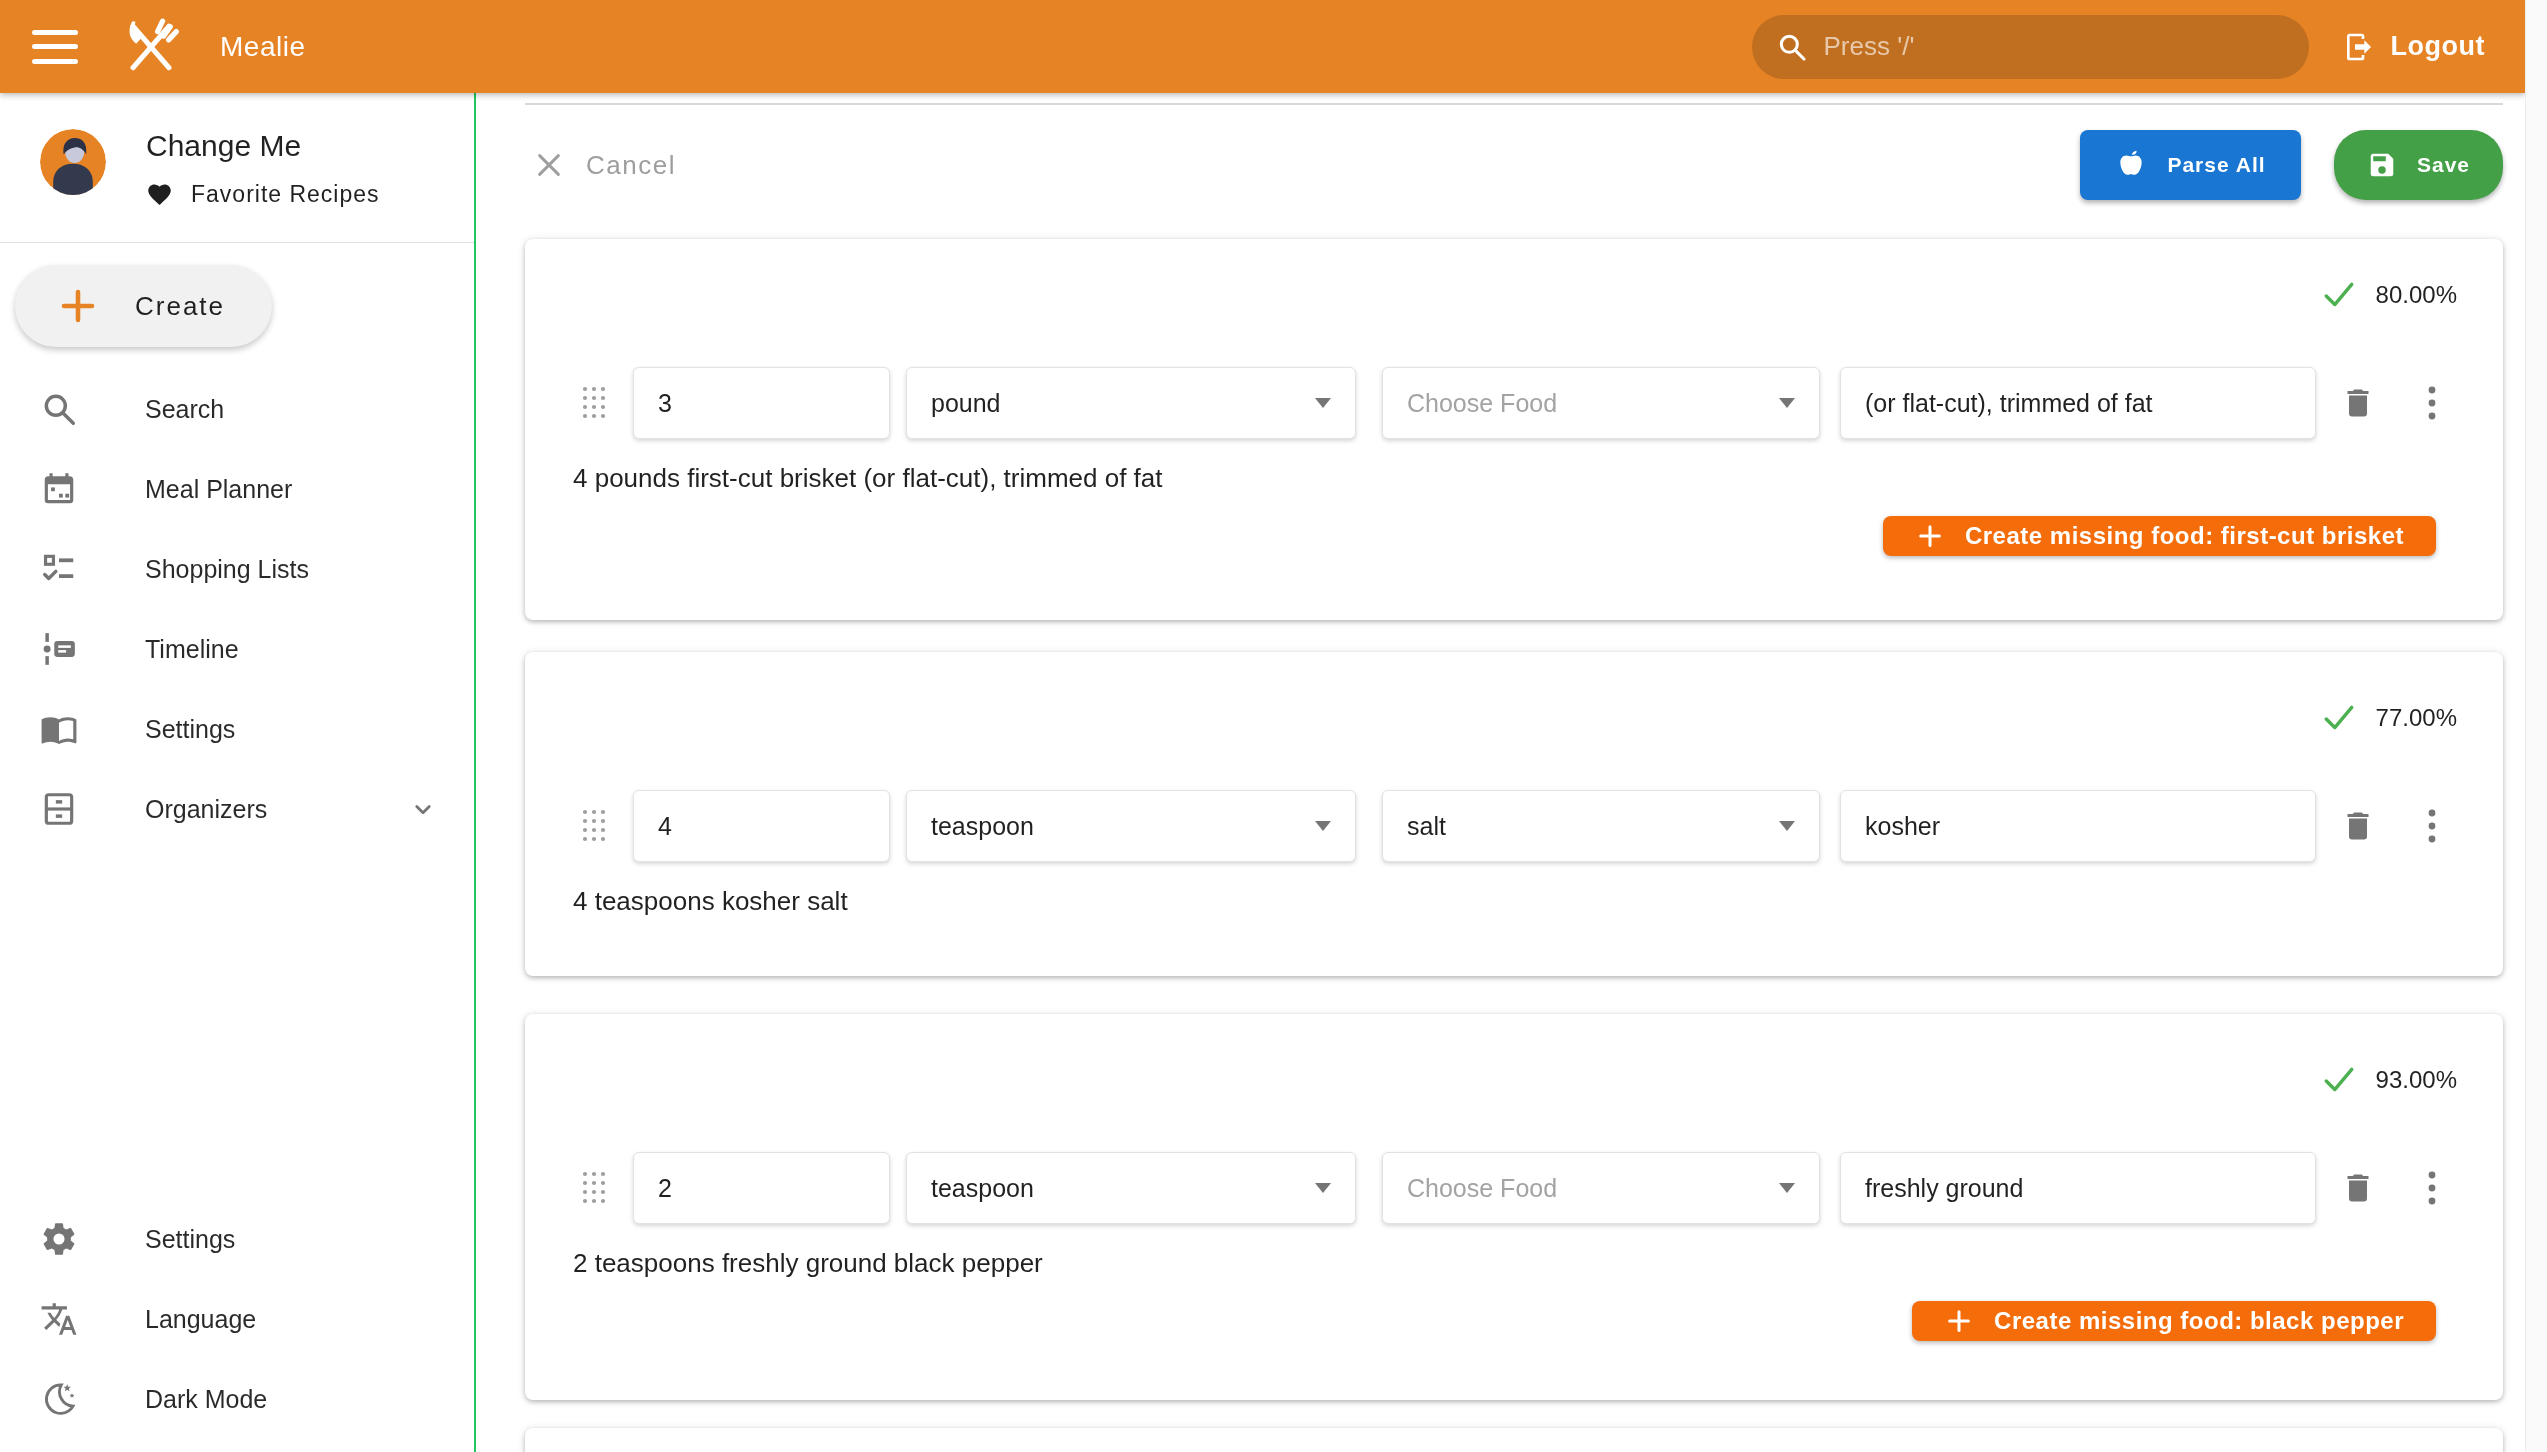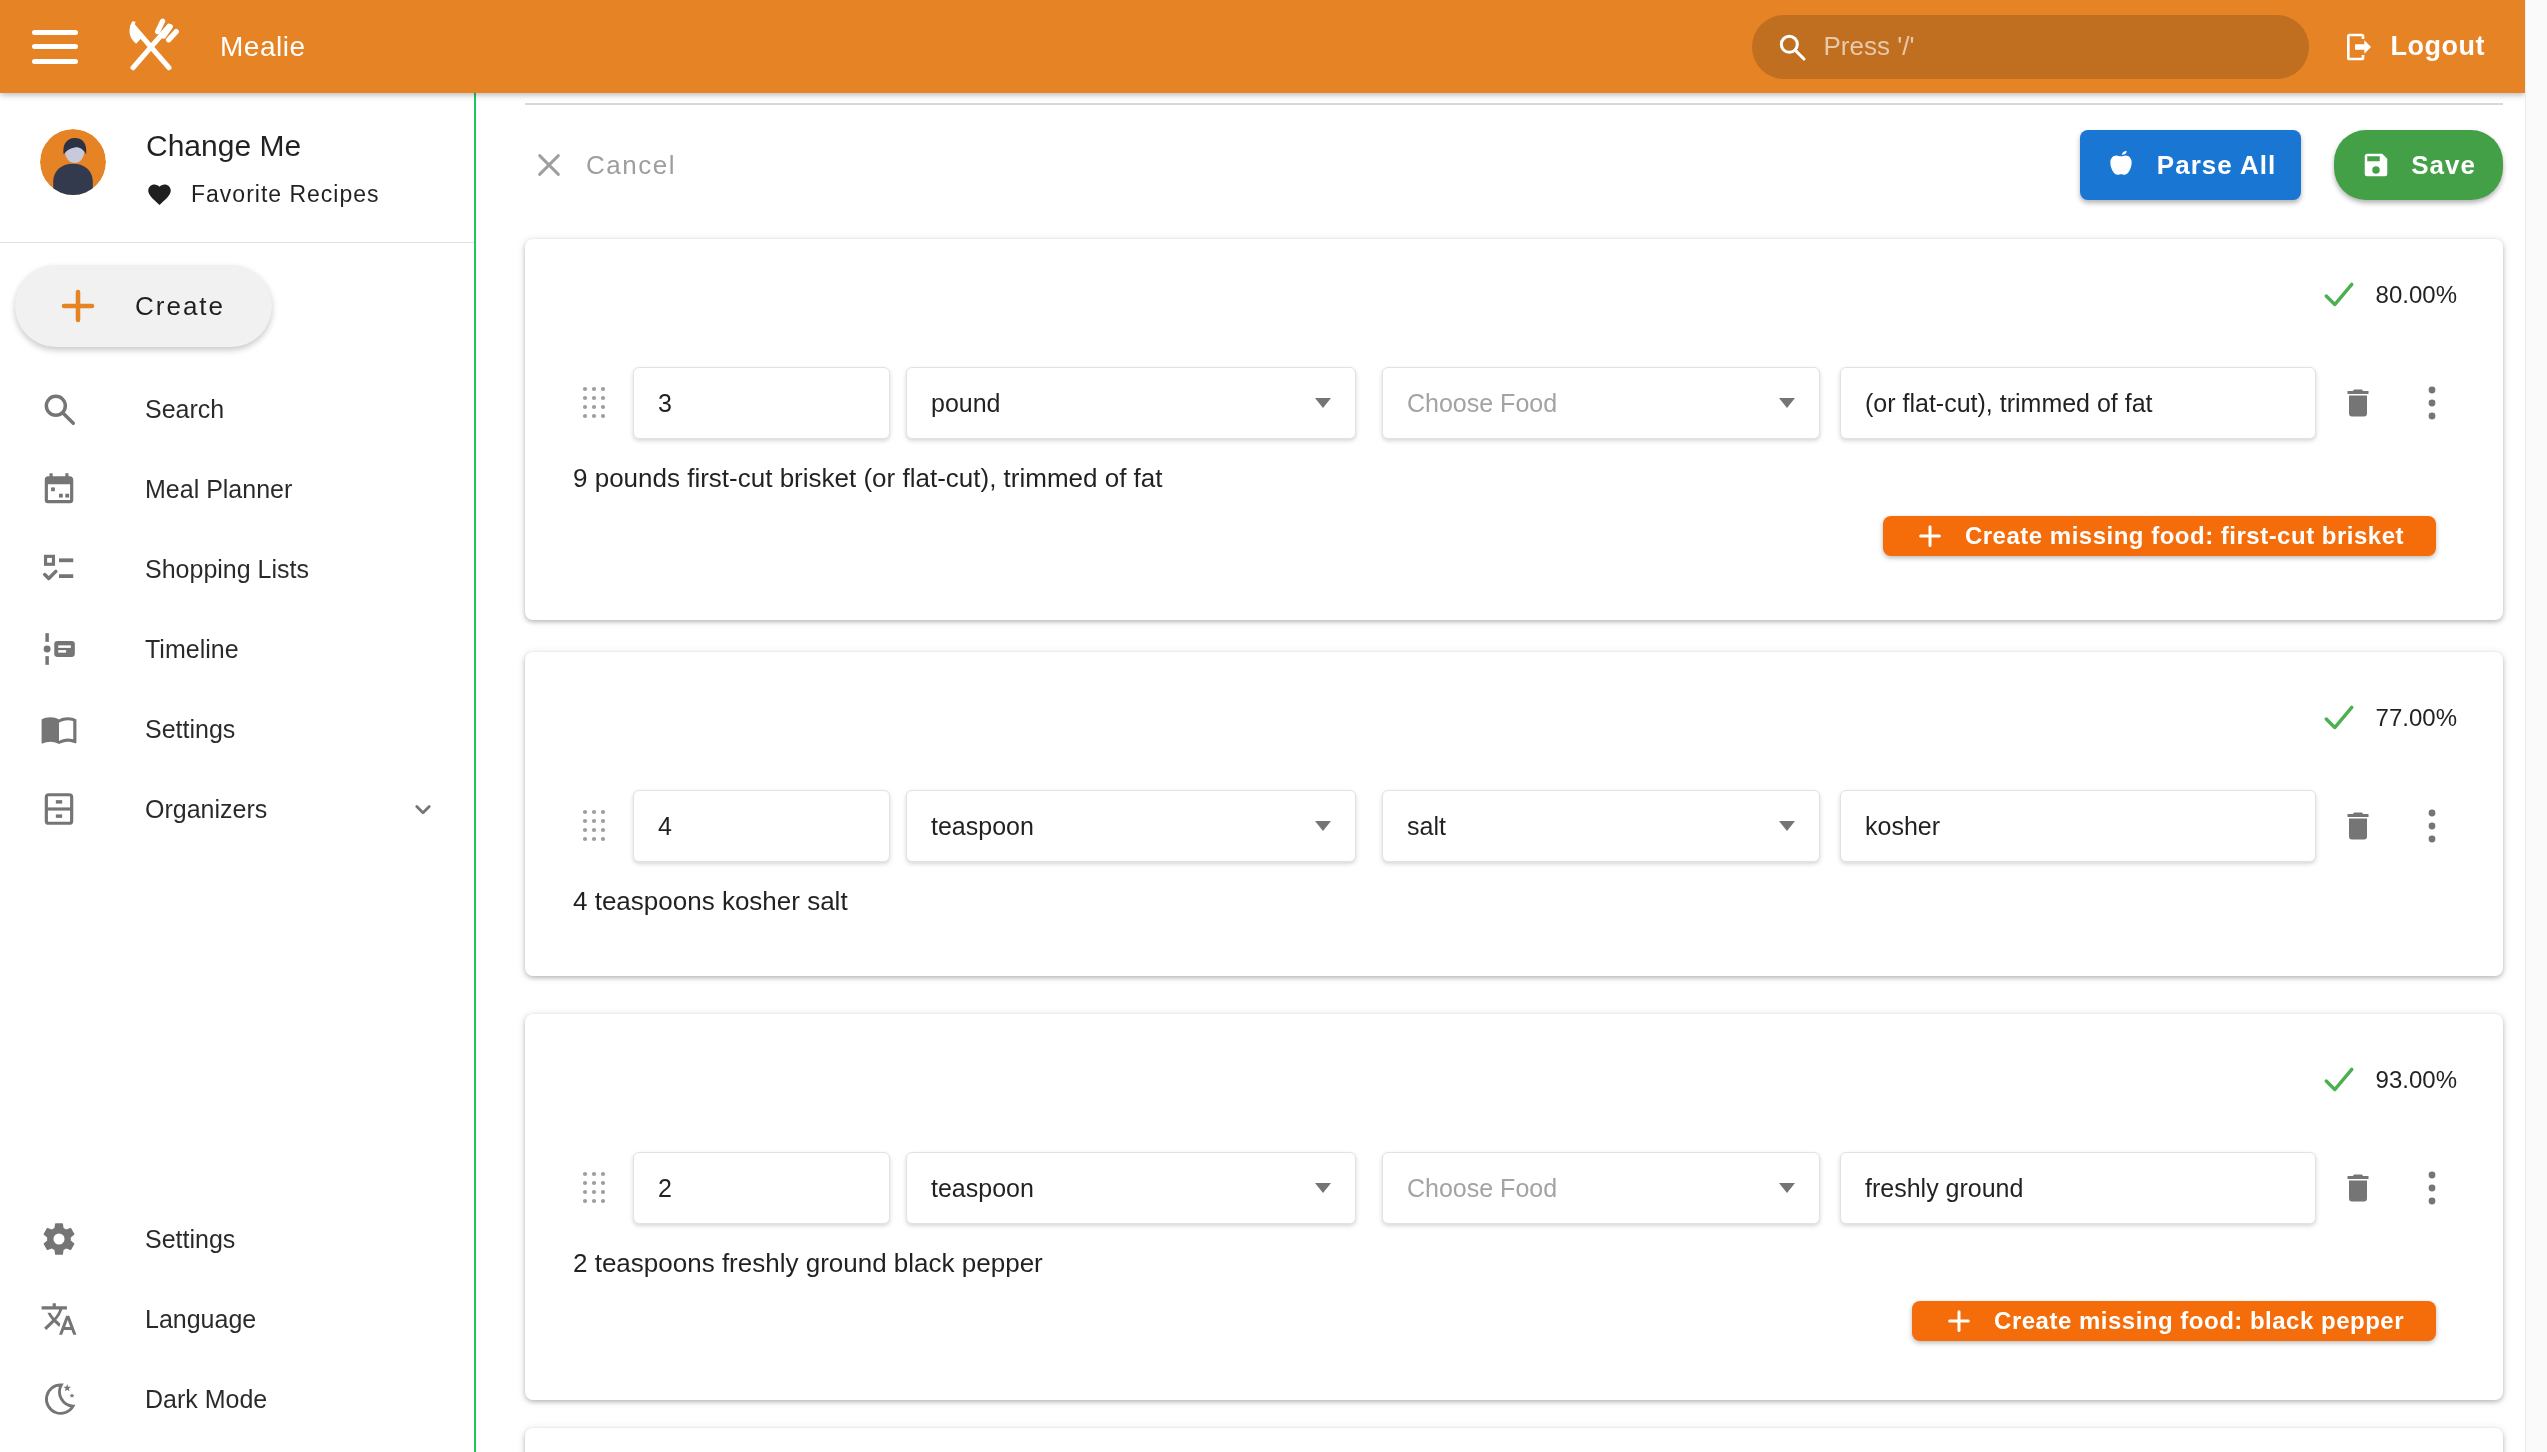--- a/index.html
+++ b/index.html
@@ -48,21 +48,21 @@
   .nav-item .spacer { flex:1; }
 
   
   .main { position:absolute; left:476px; top:93px; width:2050px; height:1360px; background:#fff; overflow:hidden; }
   .top-divider { position:absolute; left:49px; top:10px; width:1978px; height:2px; background:#D8D8D8; }
   .toolbar { position:absolute; left:0; top:37px; width:2027px; height:70px; }
   .cancel-btn { position:absolute; left:58px; top:0; height:70px; display:flex; align-items:center; gap:22px;
     background:none; border:none; color:#9E9E9E; font-family:inherit; font-size:26px; font-weight:500;
     letter-spacing:1.5px; cursor:pointer; }
   .cta { position:absolute; top:0; height:70px; border:none; border-radius:8px; display:flex; align-items:center;
-    justify-content:center; gap:20px; color:#fff; font-family:inherit; font-size:26px; font-weight:600;
+    justify-content:center; gap:20px; color:#fff; font-family:inherit; font-size:21px; font-weight:600;
     letter-spacing:1px; cursor:pointer; box-shadow:0 3px 5px rgba(0,0,0,.3); }
   .parse-btn { left:1604px; width:221px; background:#1976D2; }
   .save-btn  { left:1858px; width:169px; background:#43A047;border-radius:32px; }
 
   
   .card { position:absolute; left:49px; width:1978px; background:#fff; border-radius:8px;
     box-shadow:0 2px 4px rgba(0,0,0,.2), 0 1px 8px rgba(0,0,0,.13); display:flex; flex-direction:column; }
   .card1 { top:146px; height:381px; padding-top:36px; }
   .card2 { top:559px; height:324px; padding-top:46px; }
   .card3 { top:921px; height:386px; padding-top:46px; }
@@ -307,21 +307,21 @@
       <button class="icon-btn kebab-btn">
         <svg width="12" height="40" viewBox="0 0 12 40">
           <g fill="#757575">
               <circle cx="6" cy="7" r="3.4"></circle>
               <circle cx="6" cy="20" r="3.4"></circle>
               <circle cx="6" cy="33" r="3.4"></circle>
             </g>
         </svg>
       </button>
     </div>
-    <div class="orig-text">9 pounds first-cut brisket (or flat-cut), trimmed of fat</div>
+    <div class="orig-text">4 pounds first-cut brisket (or flat-cut), trimmed of fat</div>
     <div class="missing-row">
       <button class="missing-btn">
         <svg width="30" height="30" viewBox="0 0 24 24">
           <path d="M12 4.5v15M4.5 12h15" stroke="#fff" stroke-width="2.4" stroke-linecap="round" fill="none"></path>
         </svg>
         <span>Create missing food: first-cut brisket</span>
       </button>
     </div>
   </section>
 

